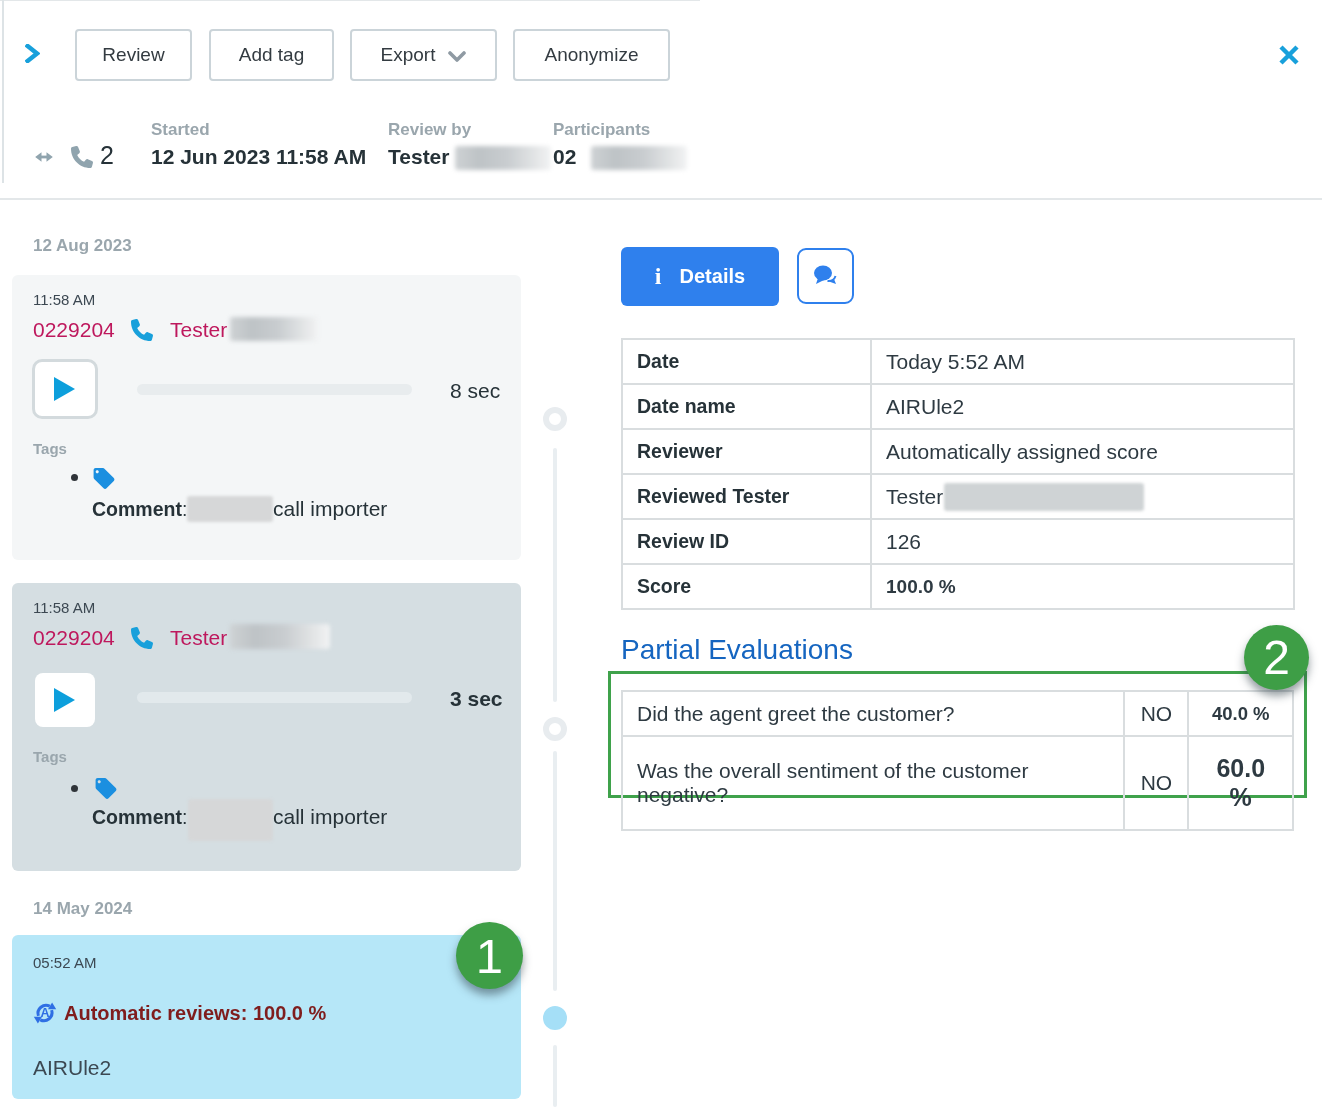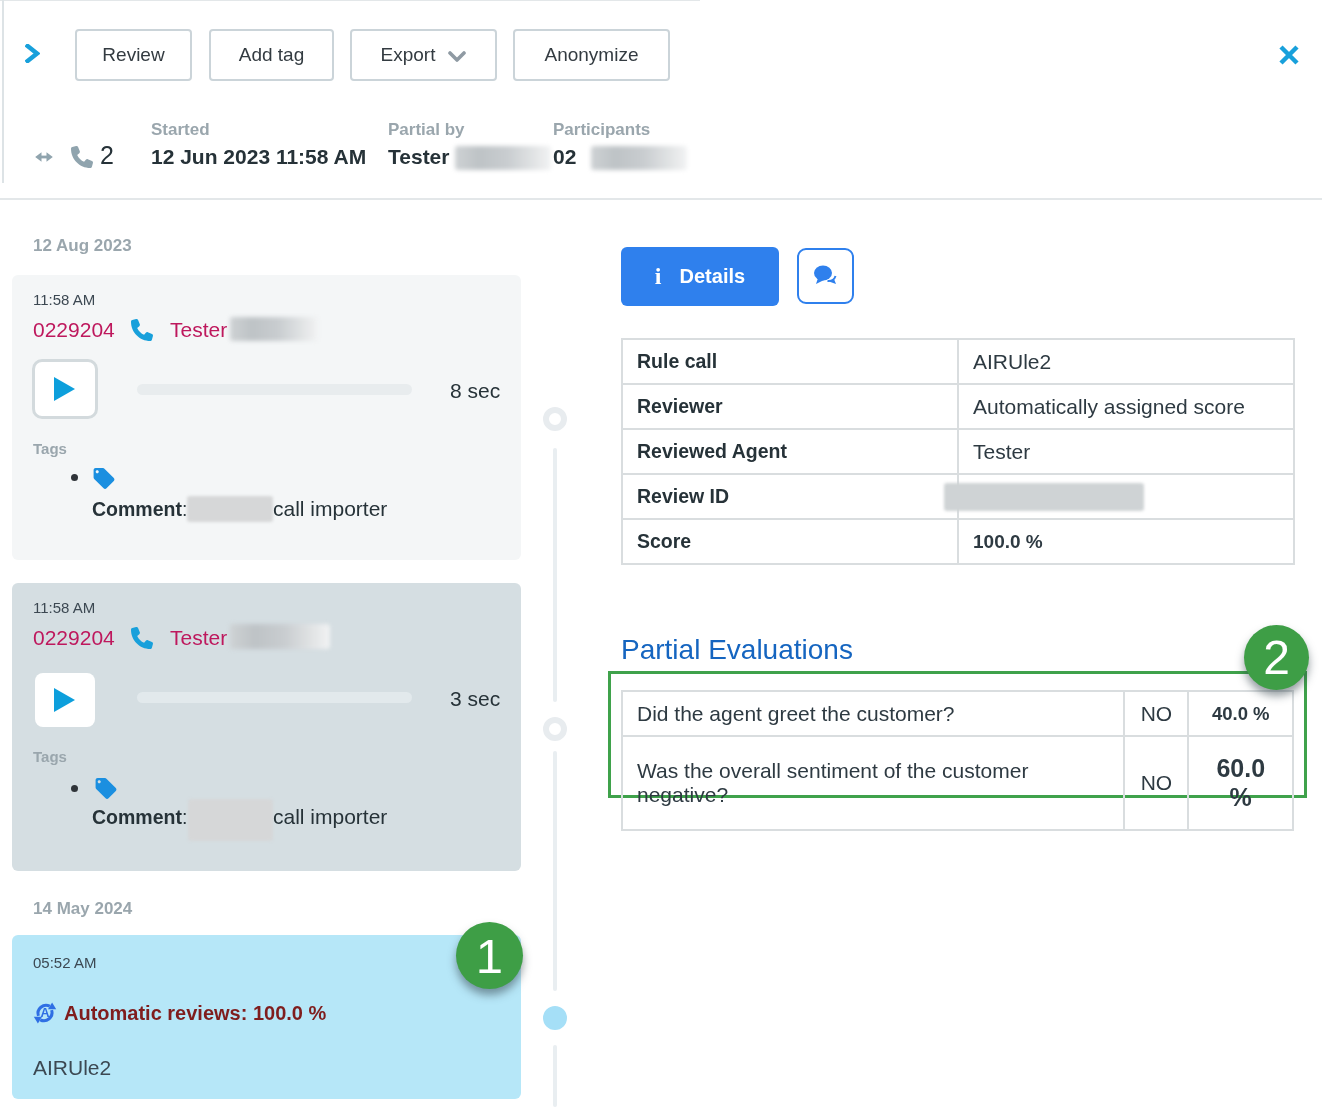--- a/index.html
+++ b/index.html
@@ -55,21 +55,21 @@
     <path fill="#90A4AE" d="M8.5 6.2 L2.2 11 L8.5 15.8 Z M13.5 6.2 L19.8 11 L13.5 15.8 Z"></path>
   </svg>
 <svg class="abs" style="left:71px;top:146px;" width="22" height="22" viewBox="0 0 512 512">
     <path fill="#90A4AE" d="M164.9 24.6c-7.7-18.6-28-28.5-47.4-23.2l-88 24C12.1 30.2 0 46 0 64C0 311.4 200.6 512 448 512c18 0 33.8-12.1 38.6-29.5l24-88c5.3-19.4-4.6-39.7-23.2-47.4l-96-40c-16.3-6.8-35.2-2.1-46.3 11.6L304.7 368C234.3 334.7 177.3 277.7 144 207.3L193.3 167c13.7-11.2 18.4-30 11.6-46.3l-40-96z"></path>
   </svg>
 <div class="abs" style="left:100px;top:141px;font-size:25px;color:#263238;">2</div>
 
 <div class="abs glabel" style="left:151px;top:120px;">Started</div>
 <div class="abs" style="left:151px;top:145px;font-size:21px;font-weight:bold;color:#263238;">12 Jun 2023 11:58 AM</div>
 
-<div class="abs glabel" style="left:388px;top:120px;">Partial by</div>
+<div class="abs glabel" style="left:388px;top:120px;">Review by</div>
 <div class="abs" style="left:388px;top:145px;font-size:21px;font-weight:bold;color:#263238;">Tester</div>
 <div class="blur" style="left:455px;top:146px;width:96px;height:24px;"></div>
 
 <div class="abs glabel" style="left:553px;top:120px;">Participants</div>
 <div class="abs" style="left:553px;top:145px;font-size:21px;font-weight:bold;color:#263238;">02</div>
 <div class="blur" style="left:591px;top:146px;width:96px;height:24px;"></div>
 
 <div class="abs" style="left:0;top:198px;width:1322px;height:2px;background:#E3E7E9;"></div>
 
 <div class="abs glabel" style="left:33px;top:236px;">12 Aug 2023</div>
@@ -103,21 +103,21 @@
 <svg class="abs" style="left:131px;top:627px;" width="22" height="22" viewBox="0 0 512 512">
     <path fill="#18A0DB" d="M164.9 24.6c-7.7-18.6-28-28.5-47.4-23.2l-88 24C12.1 30.2 0 46 0 64C0 311.4 200.6 512 448 512c18 0 33.8-12.1 38.6-29.5l24-88c5.3-19.4-4.6-39.7-23.2-47.4l-96-40c-16.3-6.8-35.2-2.1-46.3 11.6L304.7 368C234.3 334.7 177.3 277.7 144 207.3L193.3 167c13.7-11.2 18.4-30 11.6-46.3l-40-96z"></path>
   </svg>
 <div class="num" style="left:170px;top:626px;">Tester</div>
 <div class="blur" style="left:230px;top:624px;width:100px;height:25px;"></div>
 <div class="playbtn" style="left:35px;top:673px;width:60px;height:54px;border:none;border-radius:8px;"></div>
 <svg class="abs" style="left:53.5px;top:688px;" width="21" height="24" viewBox="0 0 21 24">
     <path fill="#0D9FDC" d="M0 0 L21 12 L0 24 Z"></path>
   </svg>
 <div class="pbar" style="top:692px;background:#E2E9EC;"></div>
-<div class="sec" style="left:450px;top:687px;">3 sec</div>
+<div class="sec" style="left:450px;top:687px;font-weight:bold;">3 sec</div>
 <div class="tags" style="top:748px;">Tags</div>
 <div class="bullet" style="top:785px;"></div>
 <svg class="abs" style="left:92.5px;top:776px;" width="26" height="25" viewBox="0 0 24 24">
     <path fill="#1B8FE0" d="M21.41 11.58l-9-9C12.05 2.22 11.55 2 11 2H4c-1.1 0-2 .9-2 2v7c0 .55.22 1.05.59 1.42l9 9c.36.36.86.58 1.41.58.55 0 1.05-.22 1.41-.59l7-7c.37-.36.59-.86.59-1.41 0-.55-.23-1.06-.59-1.42zM5.5 7C4.67 7 4 6.33 4 5.5S4.67 4 5.5 4 7 4.67 7 5.5 6.33 7 5.5 7z"></path>
   </svg>
 <div class="comment" style="top:806px;"><b>Comment</b>:</div>
 <div class="blur2" style="left:188px;top:799px;width:85px;height:42px;"></div>
 <div class="comment" style="left:273px;top:805px;font-size:21px;">call importer</div>
 
 <div class="abs glabel" style="left:33px;top:899px;">14 May 2024</div>
@@ -151,30 +151,34 @@
   <svg width="28" height="24" viewBox="0 0 28 24">
       <ellipse cx="11" cy="9" rx="9" ry="7.5" fill="#2F80ED"></ellipse>
       <path d="M6 14 L4 20 L12 16 Z" fill="#2F80ED"></path>
       <path d="M23.5 12 a7.5 6.5 0 0 1 -8 5" fill="none" stroke="#2F80ED" stroke-width="2"></path>
       <path d="M22 15 L24 20 L17 17.5 Z" fill="#2F80ED"></path>
     </svg>
 </div>
 
 <table class="info" style="left:621px;top:338px;width:674px;">
   <tbody>
-  <tr>
-        <td class="lbl">Rule call</td>
+      <tr>
+        <td class="lbl" style="width:249px;">Date</td>
+        <td>Today 5:52 AM</td>
+      </tr>
+  <tr>
+        <td class="lbl">Date name</td>
         <td>AIRUle2</td>
       </tr>
   <tr>
         <td class="lbl">Reviewer</td>
         <td>Automatically assigned score</td>
       </tr>
   <tr>
-        <td class="lbl">Reviewed Agent</td>
+        <td class="lbl">Reviewed Tester</td>
         <td>Tester</td>
       </tr>
   <tr>
         <td class="lbl">Review ID</td>
         <td>126</td>
       </tr>
   <tr>
         <td class="lbl">Score</td>
         <td style="font-weight:bold;font-size:19px;">100.0 %</td>
       </tr>

